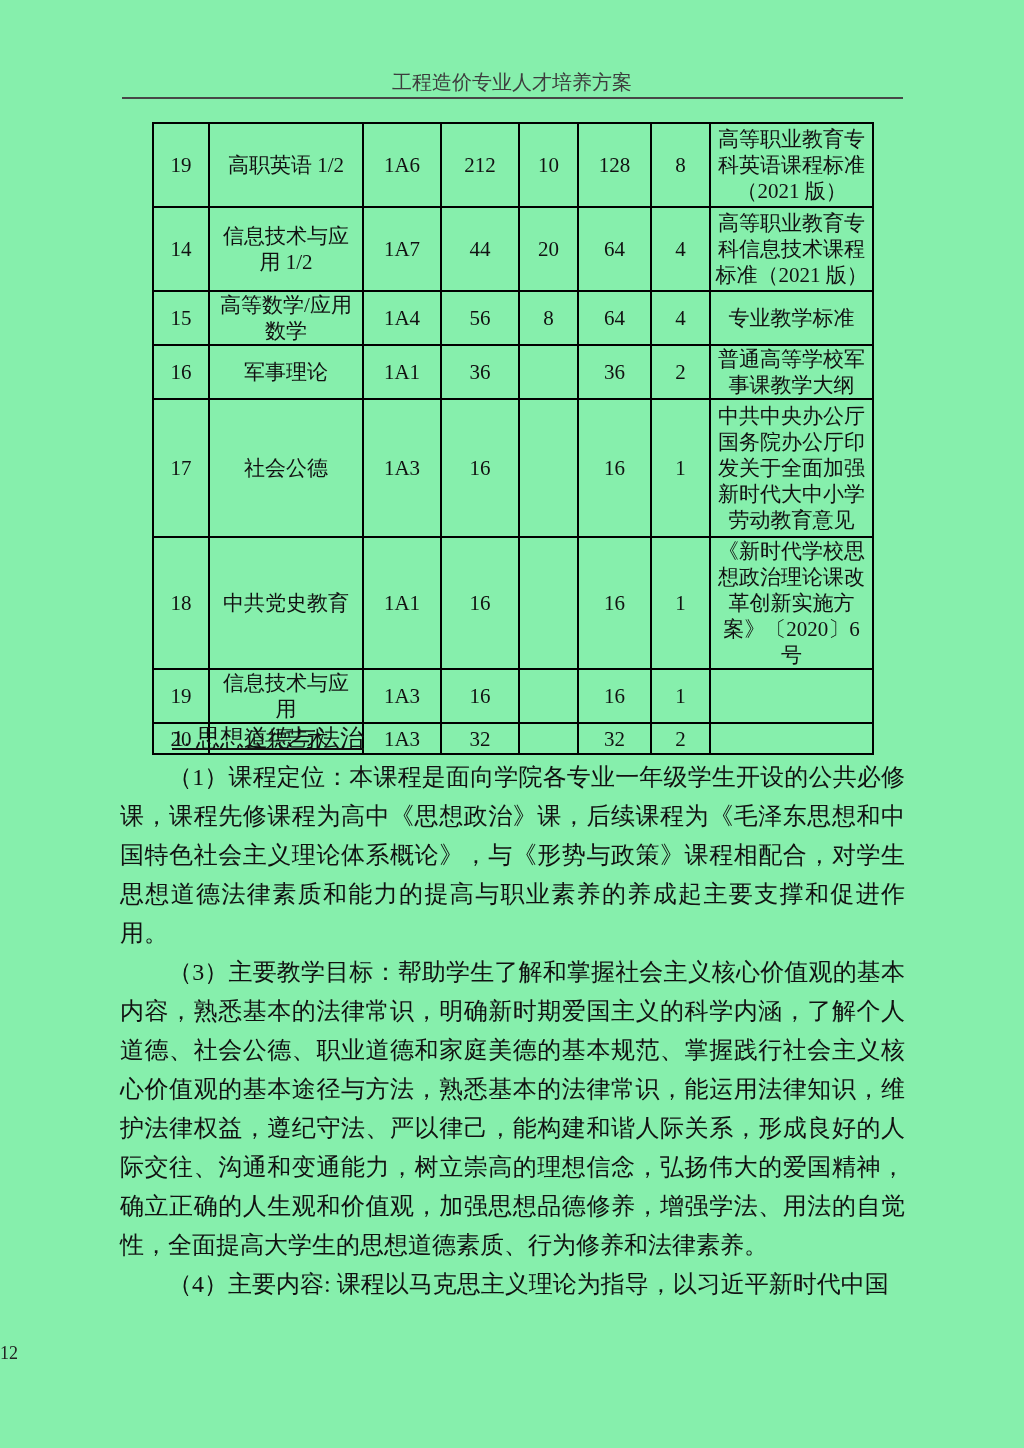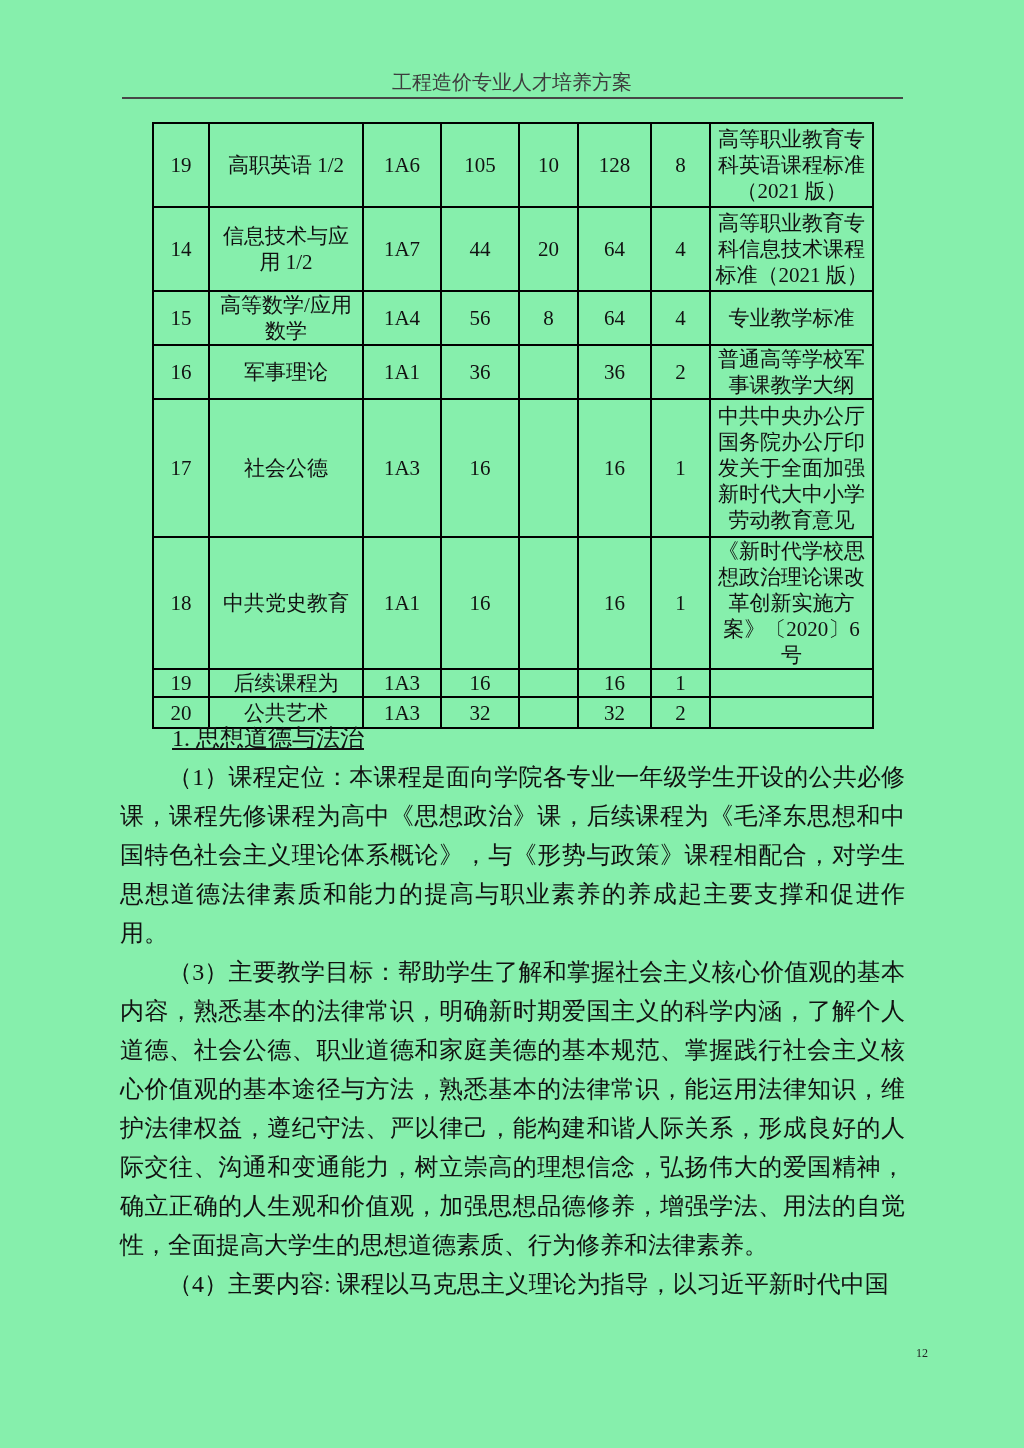--- a/index.html
+++ b/index.html
@@ -30,21 +30,21 @@
   td.col-course { word-break:break-all; }
   td.col-std { font-size:20px; padding:0 2px;margin-top:28px; }
   .body-text {
     position:absolute; top:719px; left:120px; width:785px;
     font-size:24px; line-height:39px; text-align:justify; color:#111;
   }
   .body-text p { margin:0; text-indent:48px; }
   .body-text p.section-heading { text-indent:52px; text-align:left;text-decoration:underline; }
   .page-number {
     position:absolute; top:1342px; left:0; width:928px;
-    text-align:right; font-size:12px; line-height:22px; color:#222;
+    text-align:left; font-size:18px; line-height:22px; color:#222;
   }
 </style>
 </head>
 <body>
 
 <div class="page">
 
   <div class="header-title">工程造价专业人才培养方案</div>
 
   <div class="header-rule"></div>
@@ -58,21 +58,21 @@
       <col style="width:59px">
       <col style="width:73px">
       <col style="width:59px">
       <col style="width:163px">
     </colgroup>
     <tbody>
         <tr style="height: 84px;">
           <td class="col-no">19</td>
           <td class="col-course">高职英语 1/2</td>
           <td class="col-code">1A6</td>
-          <td class="col-num">105</td>
+          <td class="col-num">212</td>
           <td class="col-num">10</td>
           <td class="col-num">128</td>
           <td class="col-num">8</td>
           <td class="col-std">高等职业教育专科英语课程标准（2021 版）</td>
         </tr>
         <tr style="height: 84px;">
           <td class="col-no">14</td>
           <td class="col-course">信息技术与应用 1/2</td>
           <td class="col-code">1A7</td>
           <td class="col-num">44</td>
@@ -116,21 +116,21 @@
           <td class="col-course">中共党史教育</td>
           <td class="col-code">1A1</td>
           <td class="col-num">16</td>
           <td class="col-num"></td>
           <td class="col-num">16</td>
           <td class="col-num">1</td>
           <td class="col-std">《新时代学校思想政治理论课改革创新实施方案》〔2020〕6 号</td>
         </tr>
         <tr style="height: 23px;">
           <td class="col-no">19</td>
-          <td class="col-course">后续课程为</td>
+          <td class="col-course">信息技术与应用</td>
           <td class="col-code">1A3</td>
           <td class="col-num">16</td>
           <td class="col-num"></td>
           <td class="col-num">16</td>
           <td class="col-num">1</td>
           <td class="col-std"></td>
         </tr>
         <tr style="height: 31px;">
           <td class="col-no">20</td>
           <td class="col-course">公共艺术</td>

